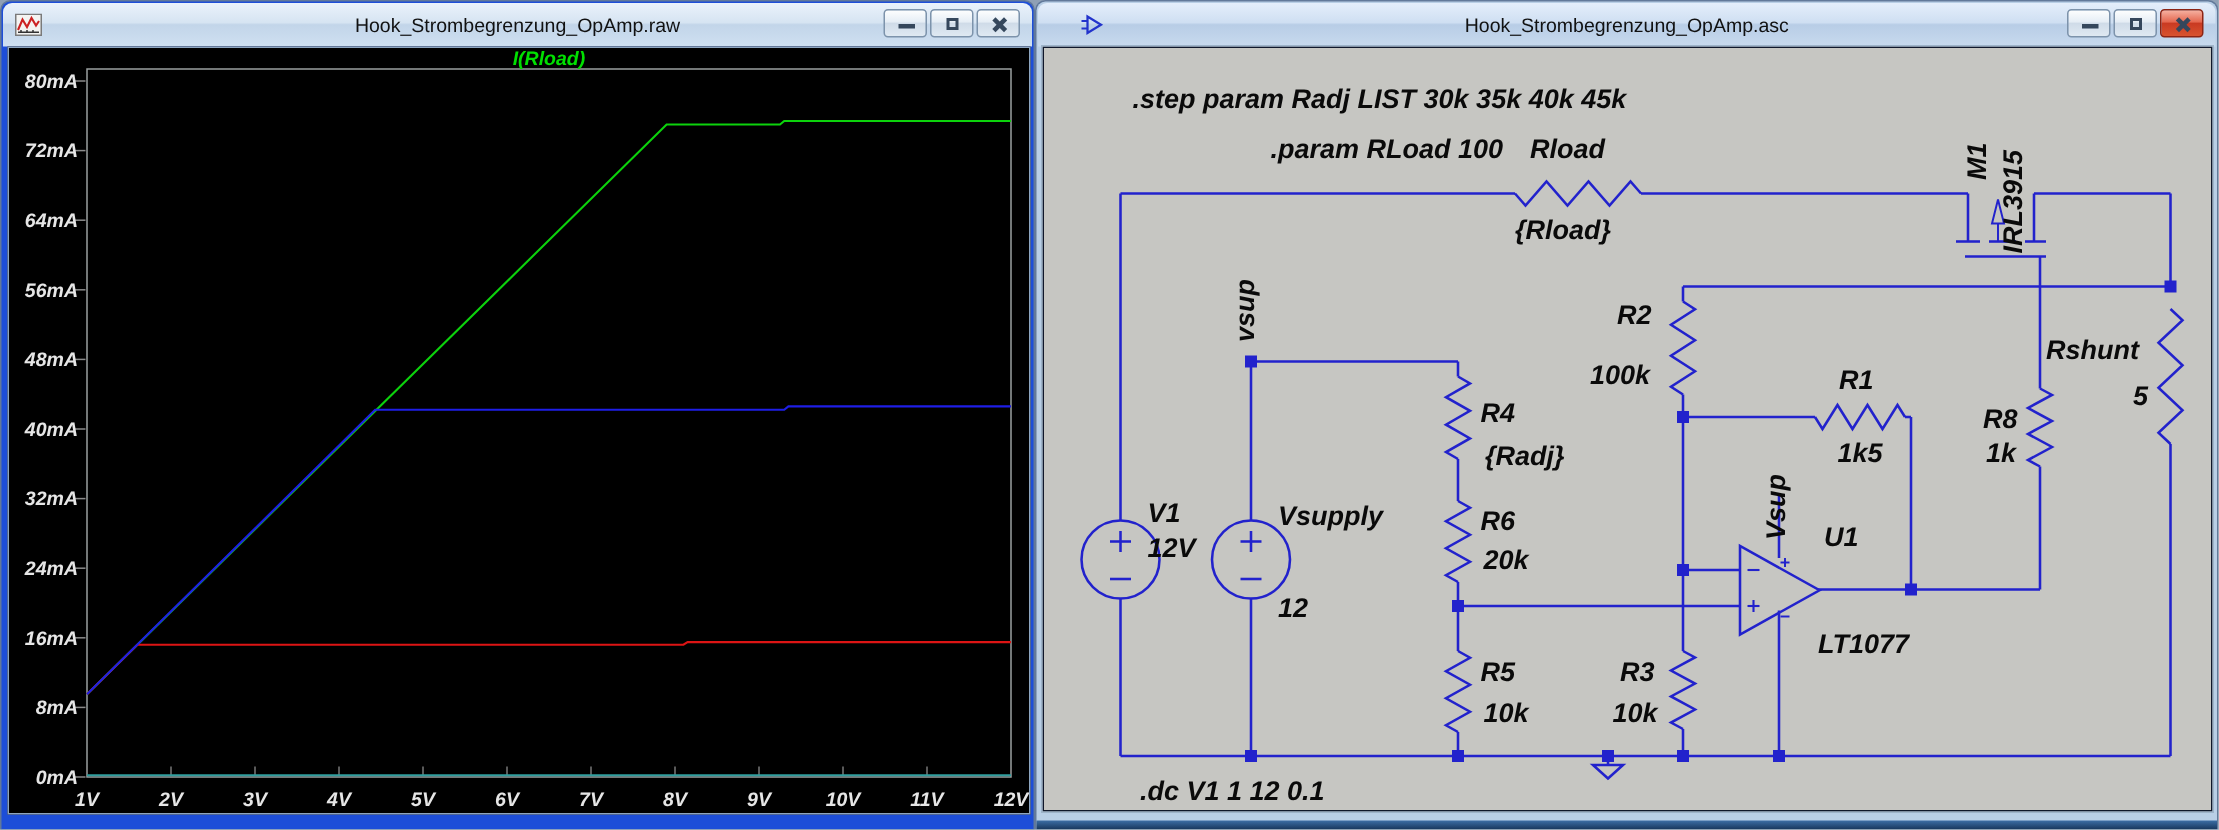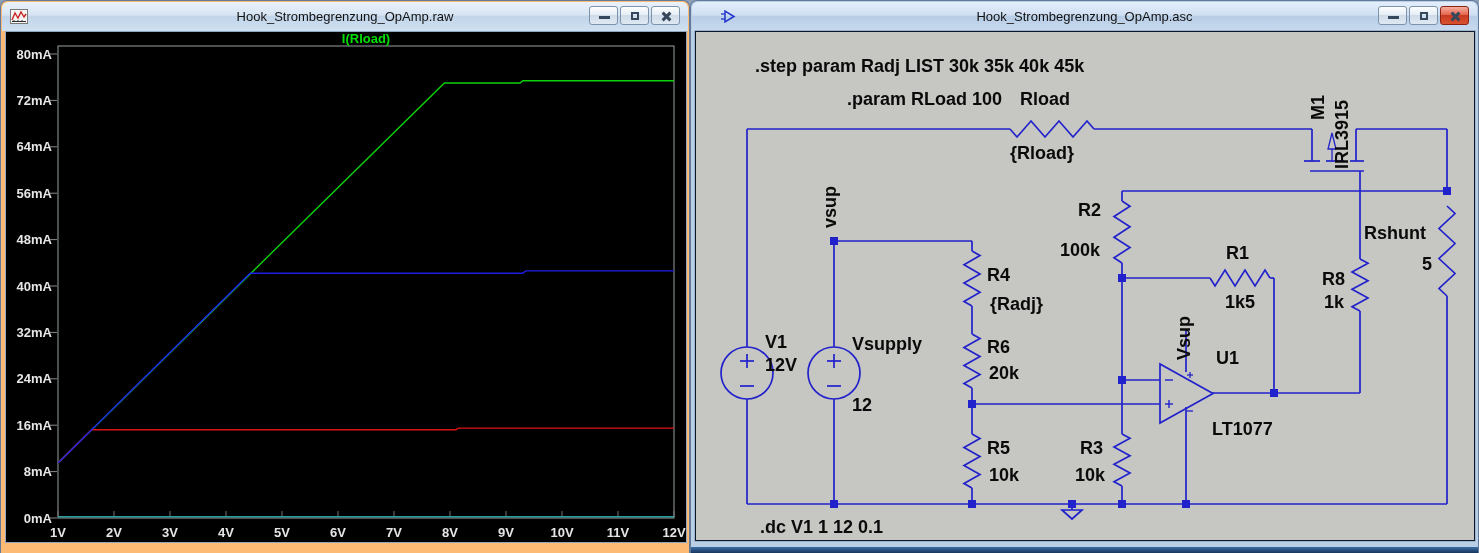--- a/index.html
+++ b/index.html
@@ -1,36 +1,36 @@
 <!DOCTYPE html>
 <html><head>
 <meta charset="utf-8">
 <style>
   html,body{margin:0;padding:0;background:#9aa5ad;}
   *{box-sizing:border-box;}
   #screen{position:relative;width:1479px;height:553px;font-family:"Liberation Sans",sans-serif;overflow:hidden;background:#8fa0b5;}
   .window{position:absolute;top:0;height:553px;border:1px solid #62799a;border-bottom:none;border-radius:7px 7px 0 0;}
-  #win-left{left:0;width:690px;background:#fdba74;}
+  #win-left{left:0;width:690px;background:#1d4ed8;}
   #win-right{left:690px;width:789px;background:#b9cfe6;}
   .titlebar{position:absolute;left:1px;right:1px;top:1px;height:29px;border-radius:6px 6px 0 0;
     background:linear-gradient(180deg,#eaf2fb 0%,#d6e4f2 45%,#c2d5e9 50%,#cfe0f1 100%);
     display:flex;align-items:center;}
   #win-right .titlebar{background:linear-gradient(180deg,#e4eefb 0%,#cfdff2 45%,#b8cde6 50%,#c8daee 100%);padding-left:20px;}
   .win-icon{width:18px;height:15px;margin:0 6px 0 8px;flex:0 0 auto;}
   .title-text{position:absolute;left:0;right:0;text-align:center;font-size:13px;color:#111;pointer-events:none;}
   .btn-group{position:absolute;right:8px;top:4px;display:flex;gap:2px;}
   .wbtn{width:29px;height:19px;border:1px solid #7d93ab;border-radius:3px;position:relative;
     background:linear-gradient(180deg,#fdfefe 0%,#e5edf5 45%,#cfdbe8 50%,#dfe9f2 100%);}
   .wbtn.close-red{background:linear-gradient(180deg,#f6b0a0 0%,#e4674f 45%,#c93a22 50%,#d8532f 100%);border-color:#8c2414;}
   .glyph-min{position:absolute;left:9px;bottom:5px;width:11px;height:3px;background:#35475c;}
   .glyph-restore{position:absolute;left:10px;top:5px;width:8px;height:8px;border:2px solid #35475c;background:transparent;}
   .glyph-x::before,.glyph-x::after{content:"";position:absolute;left:13px;top:4px;width:3px;height:11px;background:#35475c;}
   .glyph-x::before{transform:rotate(45deg);}
   .glyph-x::after{transform:rotate(-45deg);}
-  .client{position:absolute;left:4px;top:30px;}
+  .client{position:absolute;left:4px;top:30px;font-style:italic;}
   #plot-client{width:682px;height:512px;background:#000;border:1px solid #8ea6c0;}
   #schem-client{width:780px;height:510px;background:#c6c6c2;border:1px solid #0f172a;outline:1px solid #9db3c9;}
   #right-bottom-strip{position:absolute;left:0;right:0;bottom:0;height:6px;background:linear-gradient(180deg,#3c6ea5,#17365c);}
   svg{display:block;}
   text{font-family:"Liberation Sans",sans-serif;}
 </style>
 </head>
 <body>
 
 <div id="screen">

